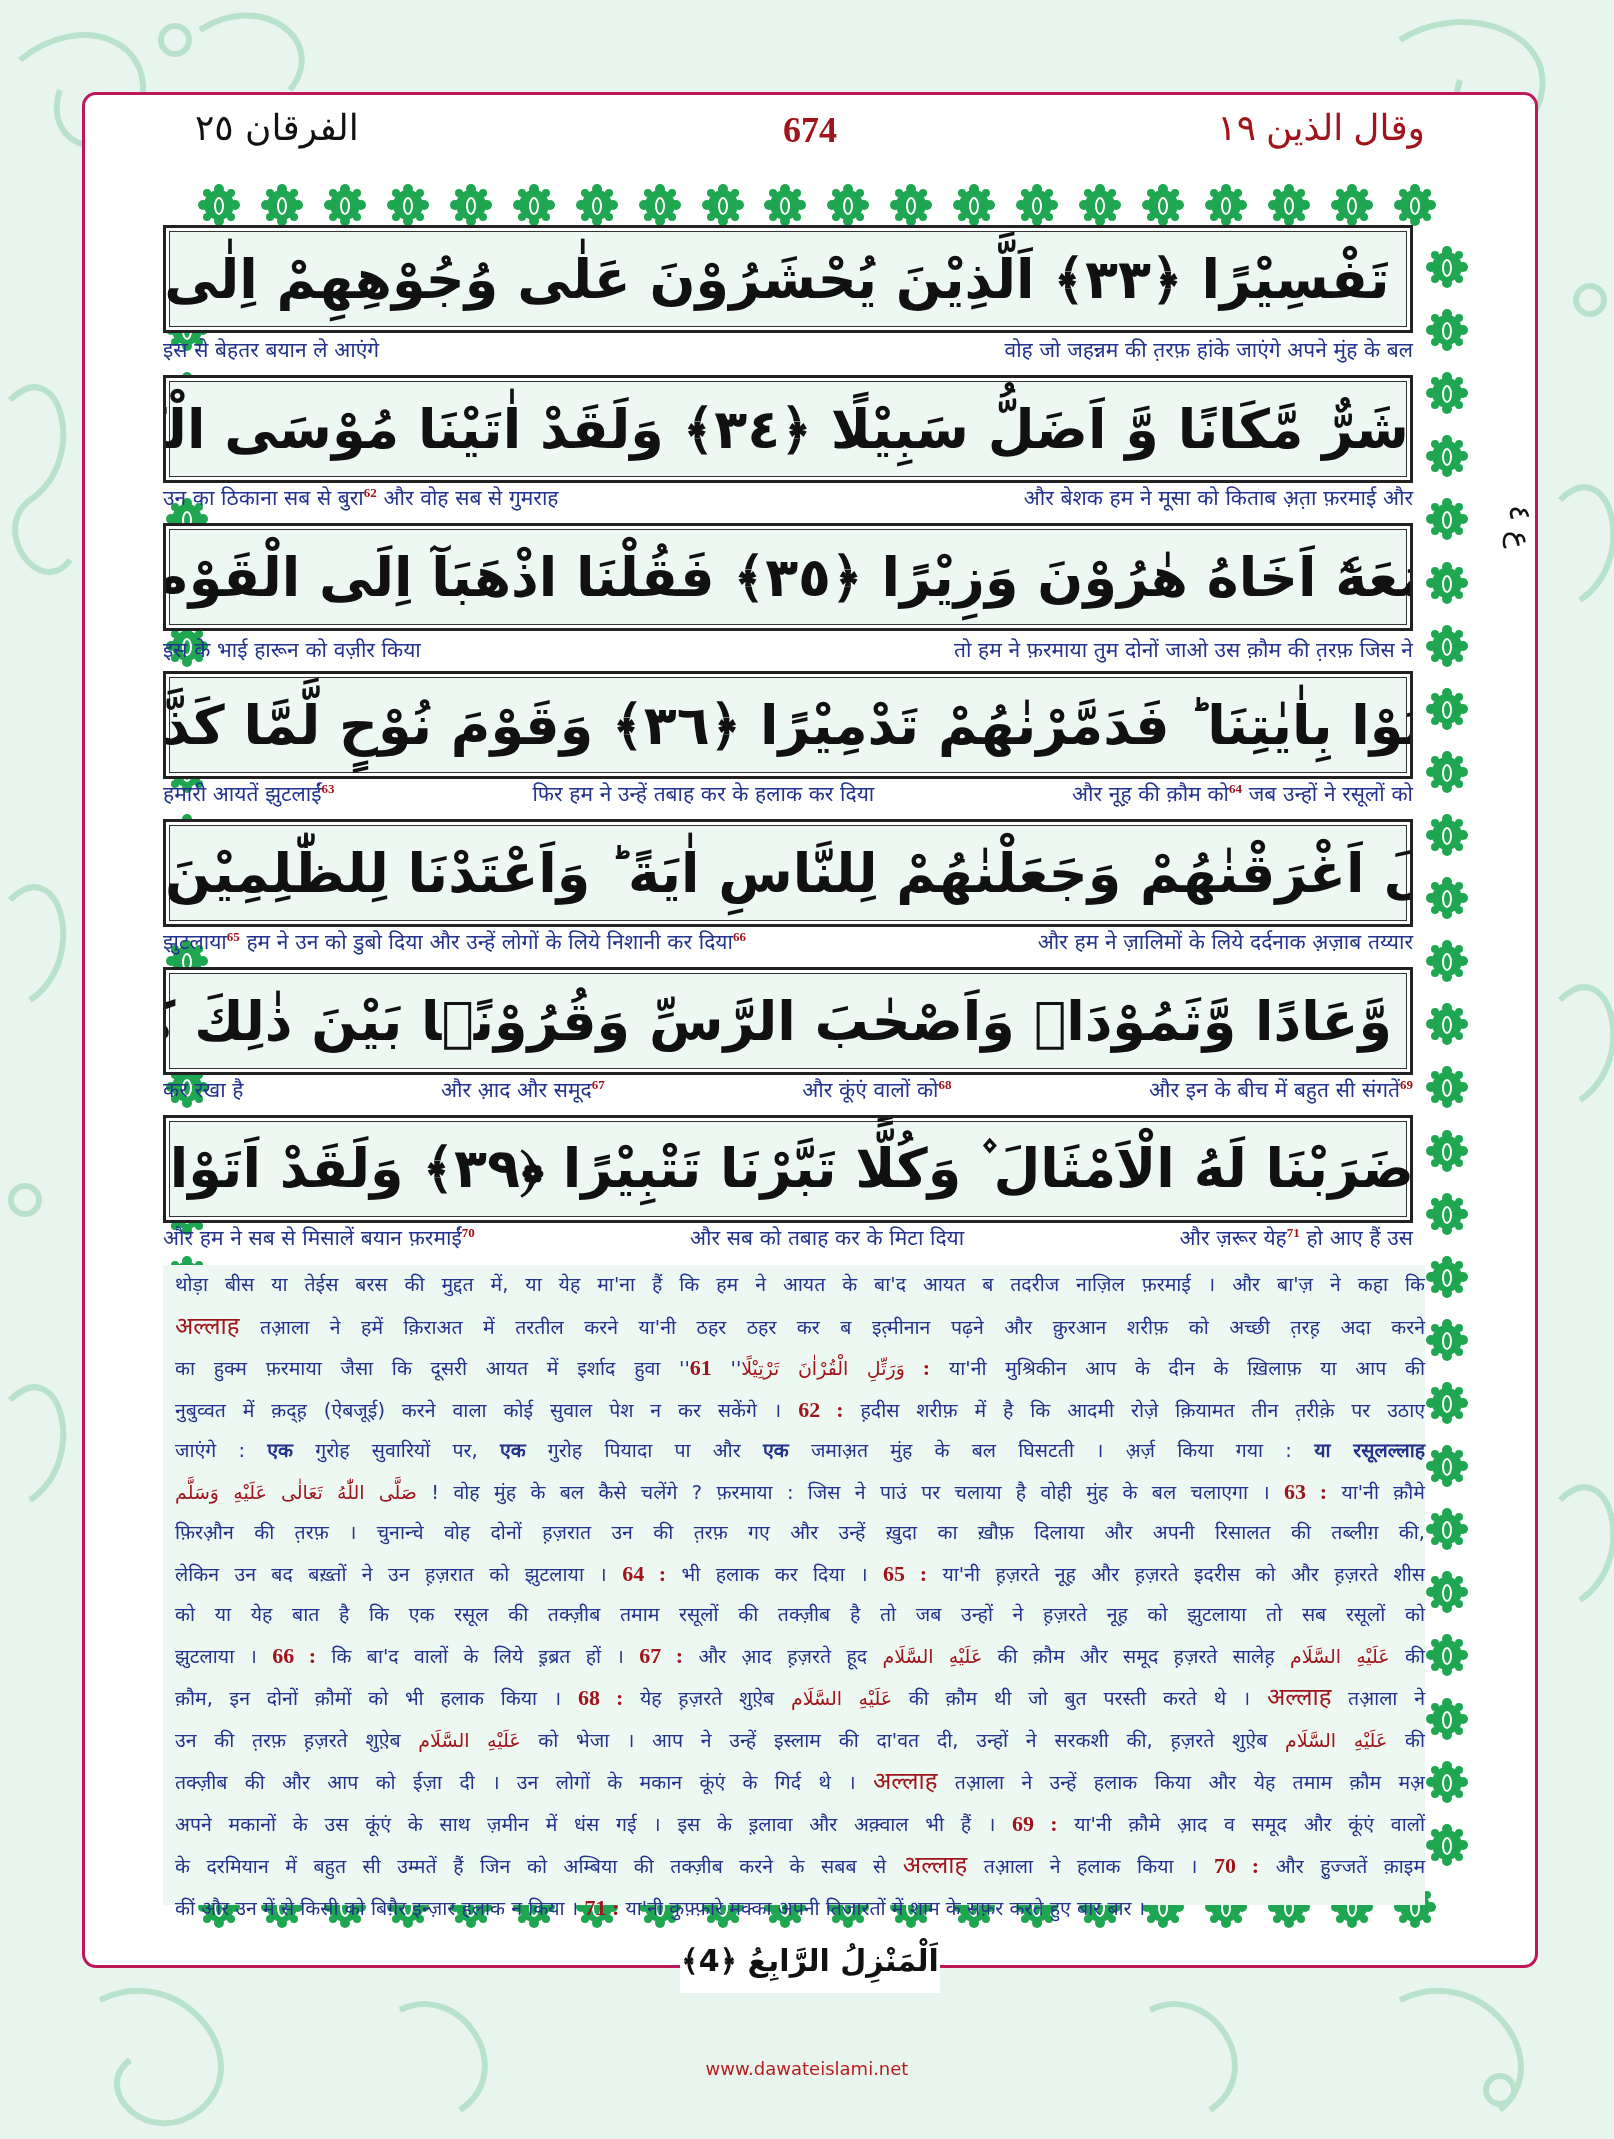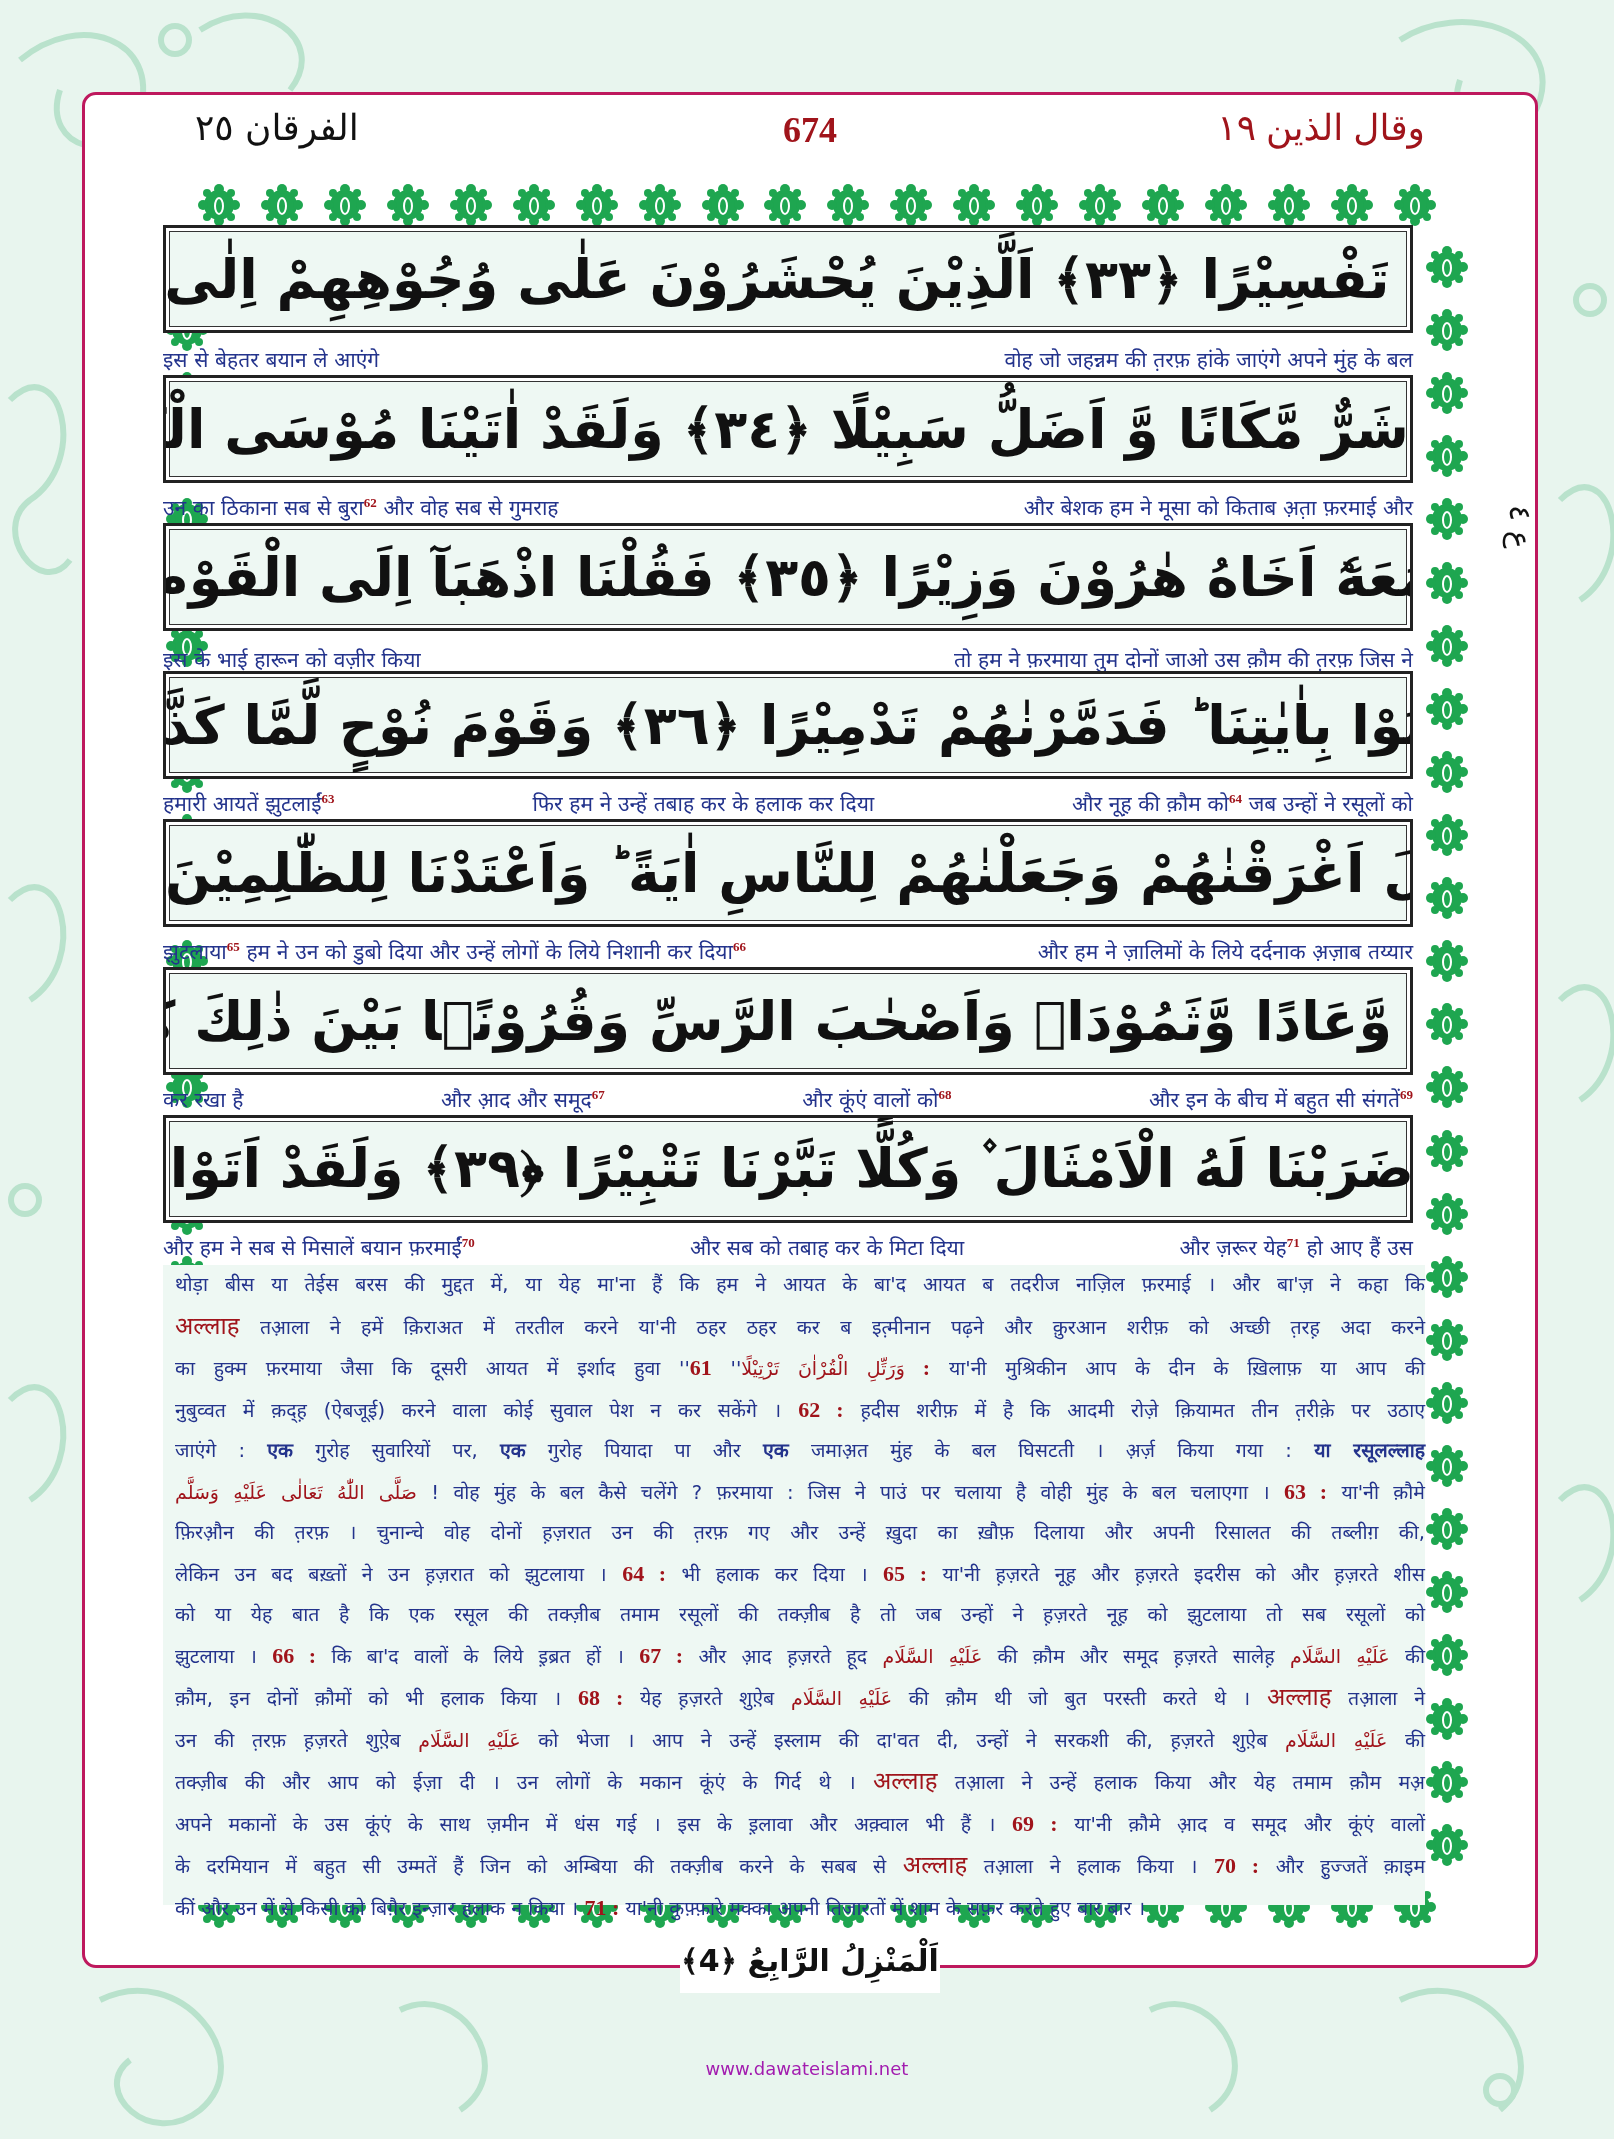--- a/index.html
+++ b/index.html
@@ -31,21 +31,21 @@
   .verse-box {
     position:absolute; left:0; width:1250px; height:108px;
     border:3px solid #222; background:#eef8f3; box-sizing:border-box;
     box-shadow: inset 0 0 0 3px #fff, inset 0 0 0 4px #333;
     display:flex; align-items:center; justify-content:center;
     direction:rtl; font-family:"DejaVu Sans", sans-serif; font-weight:bold;
     font-size:54px; color:#111; white-space:nowrap; overflow:hidden;
   }
   .trans {
     position:absolute; left:0; width:1250px; height:38px;
-    display:flex; justify-content:space-between; align-items:flex-end;
+    display:flex; justify-content:space-between; align-items:flex-start;
     font-family:"DejaVu Sans", sans-serif; font-size:21px; color:#23338c;
     white-space:nowrap;
   }
   .trans sup { color:#a0141b; font-weight:bold; font-size:13px; font-family:"Liberation Serif", serif; }
 
   .commentary {
     position:absolute; left:0; top:1278px; width:1250px; height:620px;
     background:#eef8f3; font-family:"DejaVu Sans", sans-serif; font-size:19.5px;
     line-height:40.5px; color:#23338c; text-align:justify;padding-left:12px;
   }
@@ -56,21 +56,21 @@
   .bold { font-weight:bold; }
 
   .ruku { position:absolute; left:1418px; top:410px; font-family:"DejaVu Serif", serif; font-size:30px; color:#111; writing-mode:vertical-rl; }
 
   .footer-manzil {
     position:absolute; left:680px; top:1943px; width:260px; height:50px; background:#fff;
     text-align:center; font-family:"DejaVu Sans", sans-serif; font-weight:bold; font-size:30px; color:#111; direction:rtl;
   }
   .footer-url {
     position:absolute; left:0; right:0; top:2058px; text-align:center;
-    font-family:"DejaVu Sans", sans-serif; font-size:18px; color:#a21caf;
+    font-family:"DejaVu Sans", sans-serif; font-size:18px; color:#b91c1c;
   }
 </style>
 </head>
 <body>
 
 <svg class="bg-swirls" width="1614" height="2139" viewBox="0 0 1614 2139">
   <g fill="none" stroke="#b9e2cc" stroke-width="6">
     <path d="M20 60 C 80 10, 160 40, 140 110 C 120 170, 40 150, 60 90"></path>
     <path d="M200 30 C 260 -10, 330 40, 290 90"></path>
     <path d="M1400 40 C 1460 0, 1560 30, 1540 100 C 1520 160, 1440 140, 1460 80"></path>

